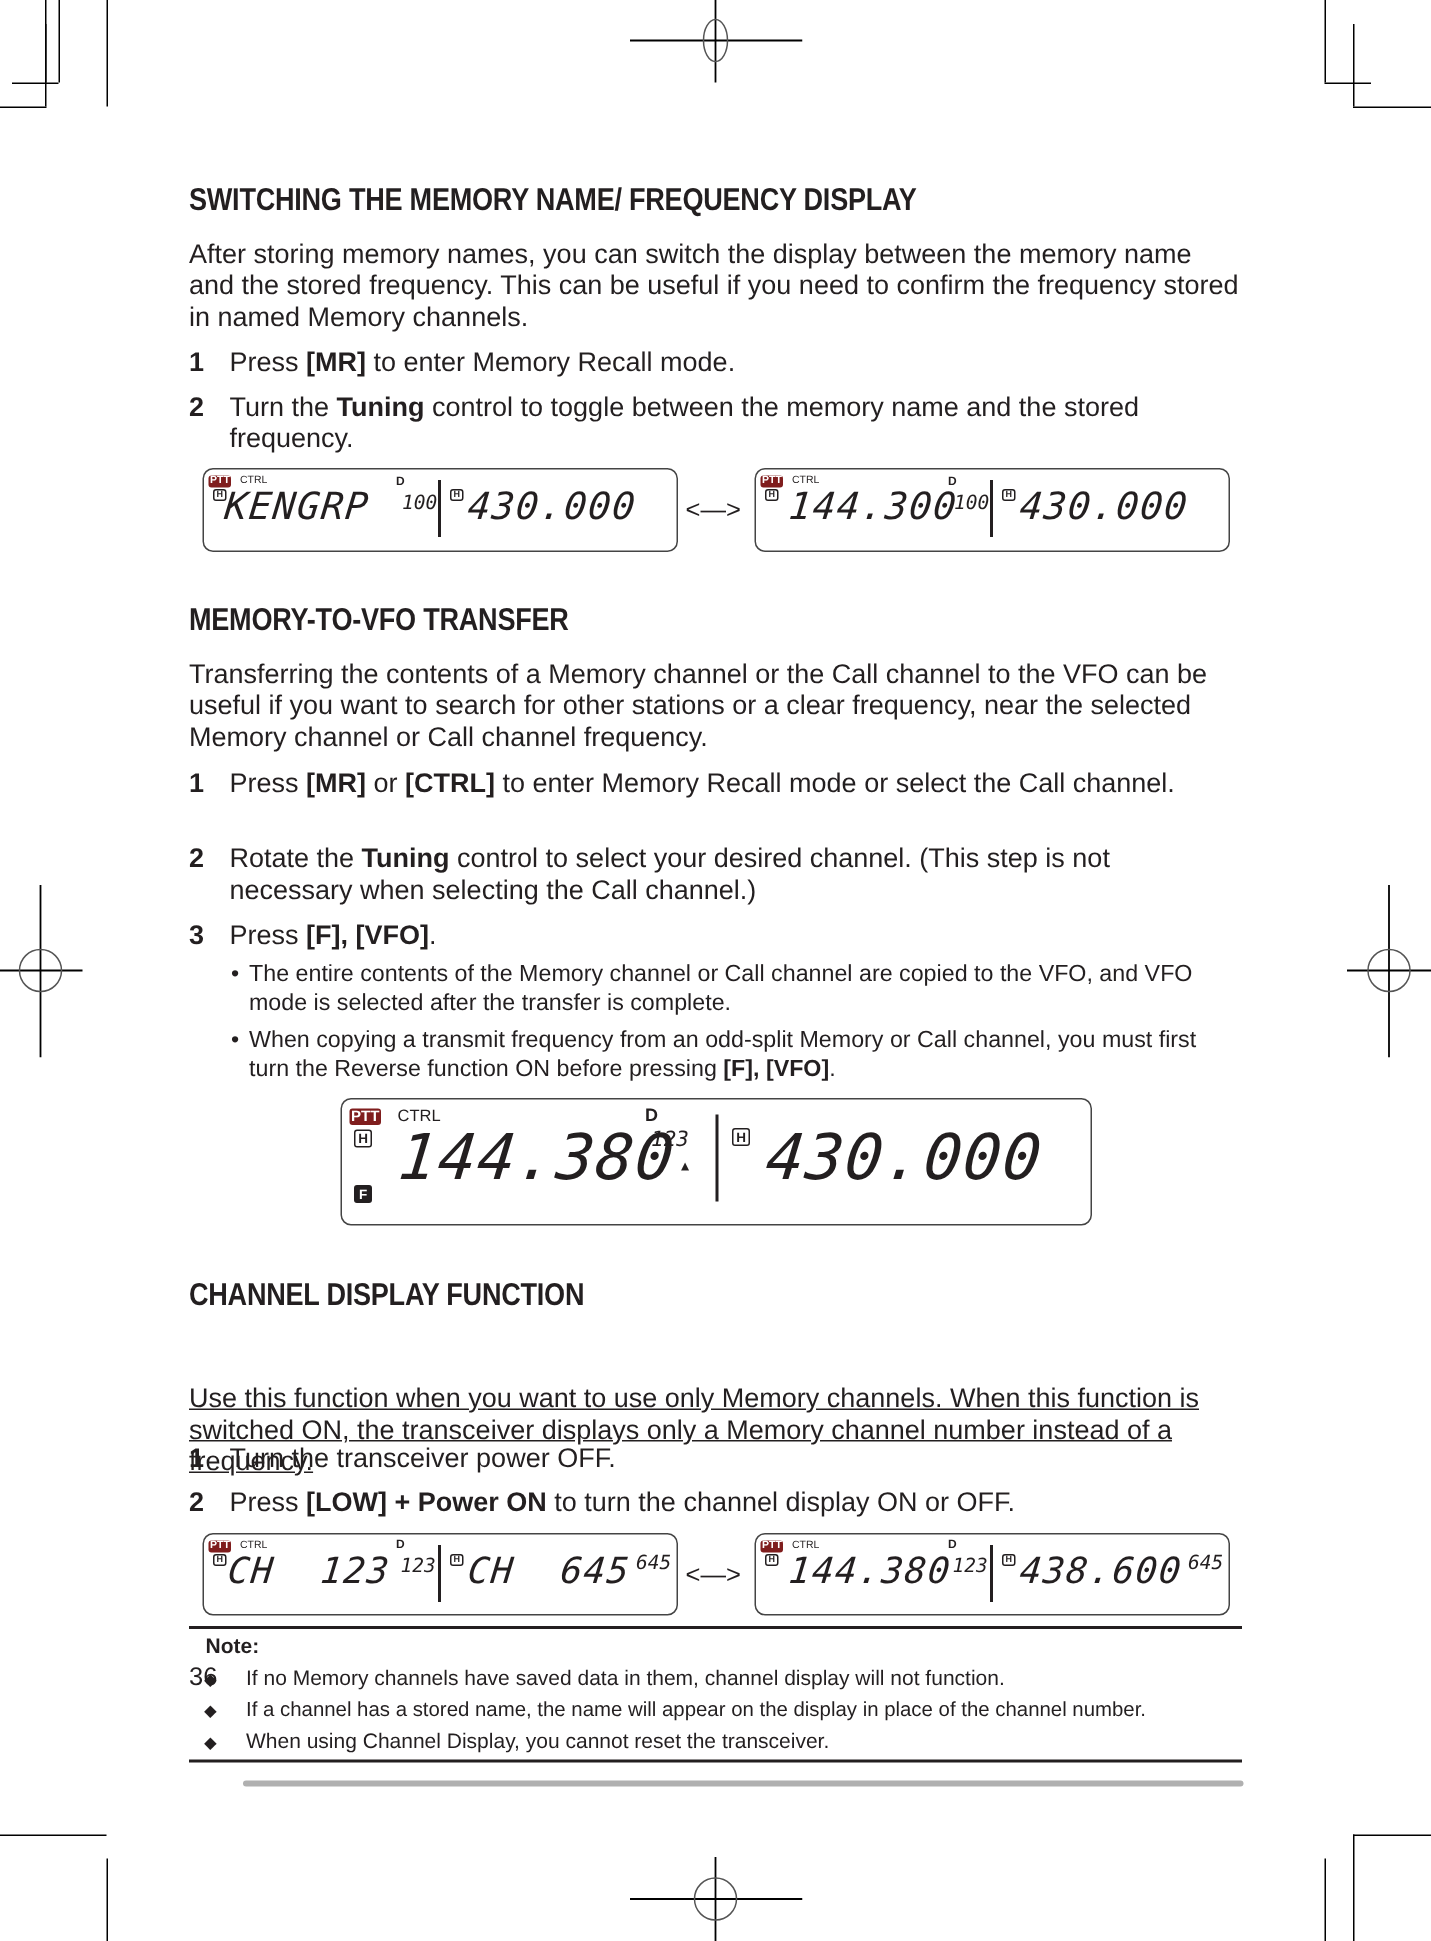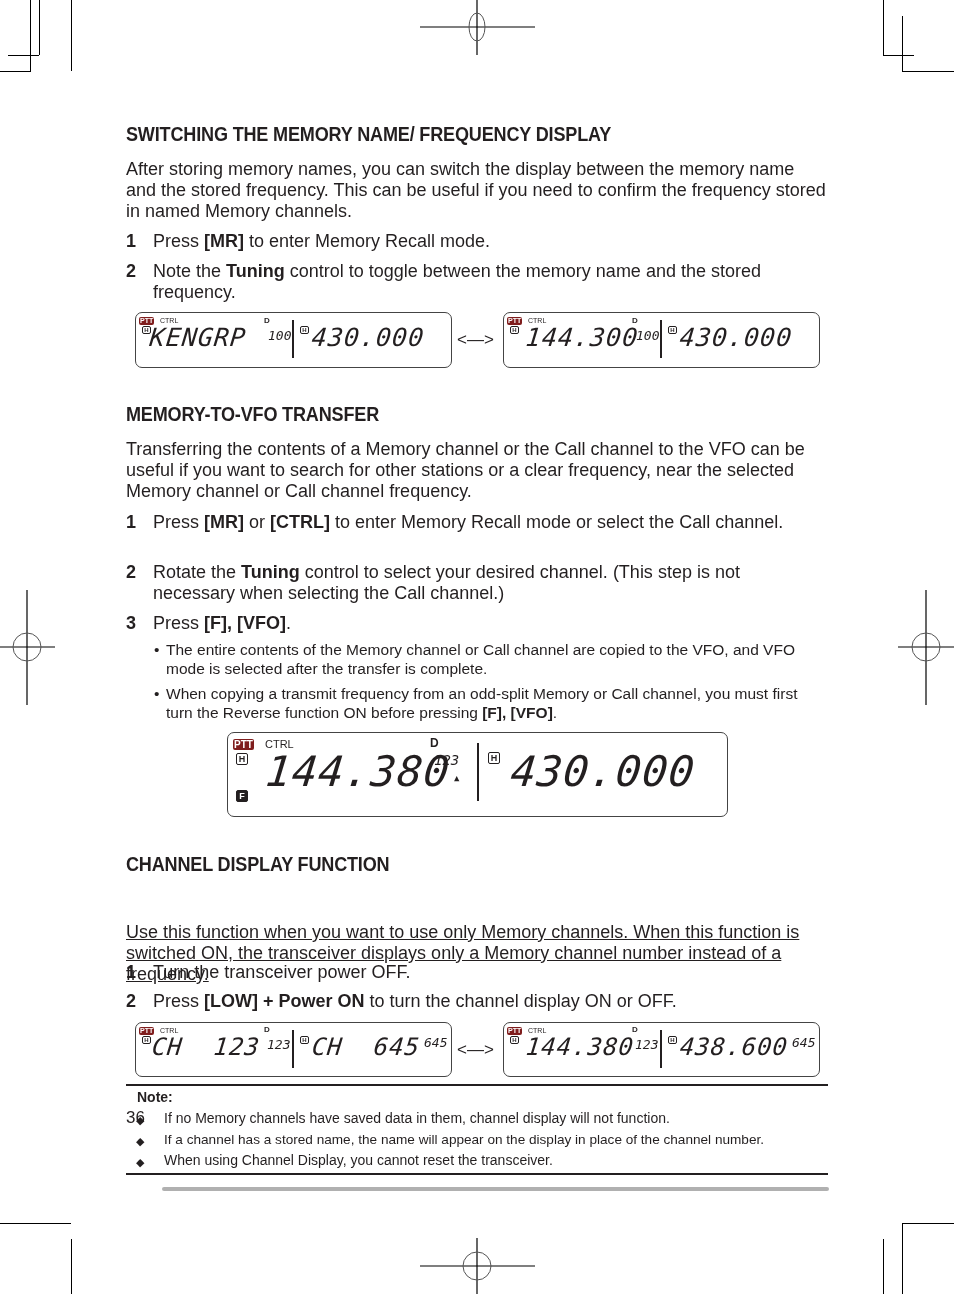--- a/index.html
+++ b/index.html
@@ -80,21 +80,21 @@
 
 <h2 class="sec" style="top:122px;">SWITCHING THE MEMORY NAME/ FREQUENCY DISPLAY</h2>
 <p class="para" style="top:159px;">After storing memory names, you can switch the display between the memory name and the stored frequency.  This can be useful if you need to confirm the frequency stored in named Memory channels.</p>
 
 <div class="step" style="top:231px;">
   <span class="num">1</span>
   <span class="txt"><span>Press </span><b>[MR]</b><span> to enter Memory Recall mode.</span></span>
 </div>
 <div class="step" style="top:261px;">
   <span class="num">2</span>
-  <span class="txt"><span>Note the </span><b>Tuning</b><span> control to toggle between the memory name and the stored frequency.</span></span>
+  <span class="txt"><span>Turn the </span><b>Tuning</b><span> control to toggle between the memory name and the stored frequency.</span></span>
 </div>
 
 <div class="lcd" style="left:135px;top:312px;width:315px;height:54px;">
   <span class="ptt" style="left:3px;top:4px;">PTT</span>
   <span class="ctrl" style="left:24px;top:4px;">CTRL</span>
   <span class="hbox" style="left:6px;top:13px;">H</span>
   <span class="seg" style="left:14px;top:10px;font-size:25px;">KENGRP</span>
   <span class="dlab" style="left:128px;top:3px;">D</span>
   <span class="small" style="left:132px;top:15px;">100</span>
   <span class="divider" style="left:156px;top:7px;height:38px;"></span>

